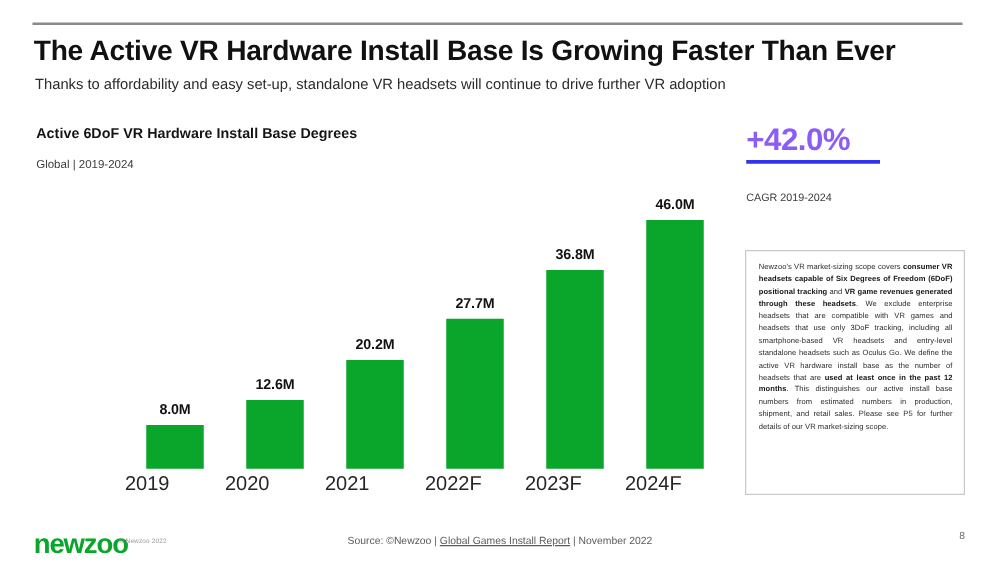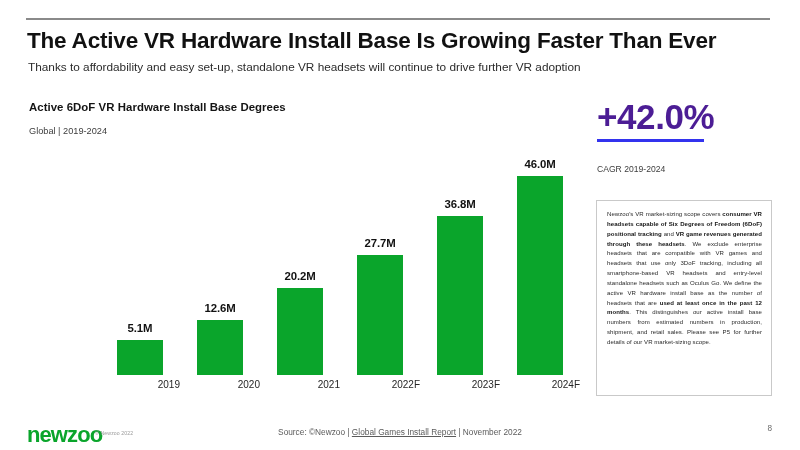--- a/index.html
+++ b/index.html
@@ -76,23 +76,23 @@
   }
 
   
   .cagr-block {
     position: absolute;
     left: 597px;
     top: 99px;
     width: 175px;
   }
   .cagr-value {
-    font-size: 35px;
-    font-weight: bold;
-    color: #4c1d95;
+    font-size: 25px;
+    font-weight: bold;
+    color: #8b5cf6;
     letter-spacing: -0.4px;
     line-height: 1.05;
   }
   .cagr-underline {
     margin-top: 3px;
     width: 107px;
     height: 3px;
     background: #3333ee;
   }
   .cagr-caption {
@@ -137,22 +137,22 @@
     position: absolute;
     left: 29px;
     top: 379px;
     width: 545px;
     height: 20px;
   }
   .x-label {
     position: absolute;
     top: 0;
     width: 80px;
-    text-align: right;
-    font-size: 10px;
+    text-align: left;
+    font-size: 16px;
     color: #262626;
   }
 
   
   .note-box {
     position: absolute;
     left: 596px;
     top: 200px;
     width: 176px;
     height: 196px;
@@ -226,21 +226,21 @@
   <div class="chart-scope">Global | 2019-2024</div>
 
   <div class="cagr-block">
     <div class="cagr-value">+42.0%</div>
     <div class="cagr-underline"></div>
     <div class="cagr-caption">CAGR 2019-2024</div>
   </div>
 
   <div class="plot" id="plot">
       <div class="bar-col" style="left: 71px;">
-        <div class="bar-value" style="bottom: 41px;">5.1M</div>
+        <div class="bar-value" style="bottom: 41px;">8.0M</div>
         <div class="bar" title="2019: 8.0M" style="height: 35px; background: rgb(10, 165, 43);"></div>
       </div>
       <div class="bar-col" style="left: 151px;">
         <div class="bar-value" style="bottom: 61px;">12.6M</div>
         <div class="bar" title="2020: 12.6M" style="height: 55px; background: rgb(10, 165, 43);"></div>
       </div>
       <div class="bar-col" style="left: 231px;">
         <div class="bar-value" style="bottom: 93px;">20.2M</div>
         <div class="bar" title="2021: 20.2M" style="height: 87px; background: rgb(10, 165, 43);"></div>
       </div>

